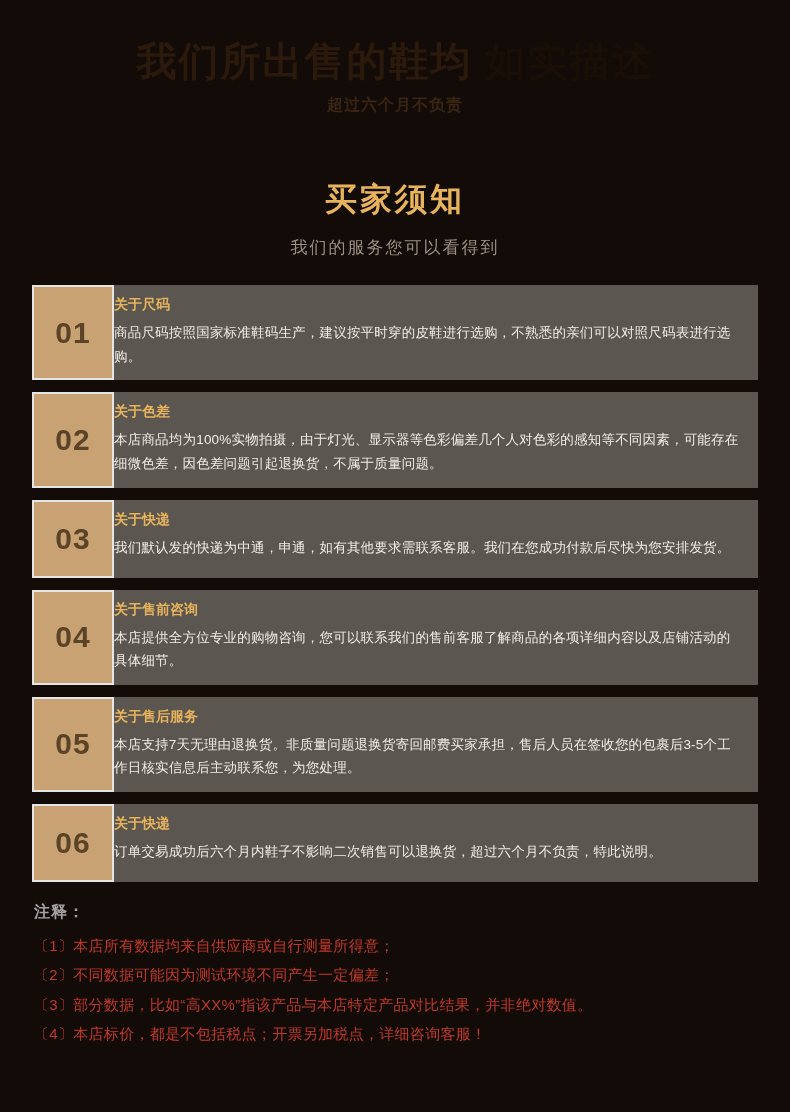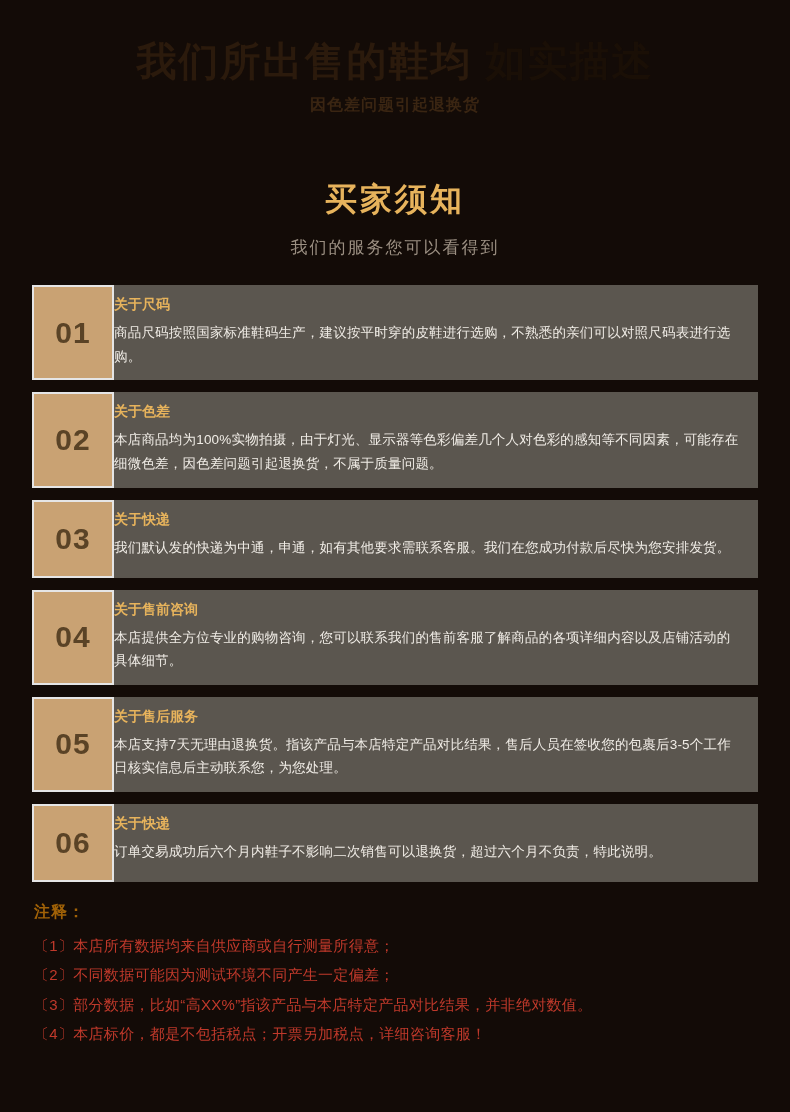--- a/index.html
+++ b/index.html
@@ -120,42 +120,42 @@
   }
 
   
   .notes {
     margin: 20px 34px 0 34px;
     color: #c0392b;
   }
   .notes-title {
     font-size: 16px;
     font-weight: bold;
-    color: #a16207;
+    color: #a3a3a3;
     margin-bottom: 8px;
     letter-spacing: 1px;
   }
   .note-line {
     font-size: 15px;
     line-height: 1.95;
     color: #c0392b;
     letter-spacing: 0.3px;
   }
 </style>
 </head>
 <body>
 
 <div class="page">
 
   <div class="banner">
     <div class="banner-title">
       <span>我们所出售的鞋均</span>
       <span class="em">如实描述</span>
     </div>
-    <div class="banner-sub">因色差问题引起退换货</div>
+    <div class="banner-sub">超过六个月不负责</div>
   </div>
 
   <div class="head-block">
     <div class="head-title">买家须知</div>
     <div class="head-sub">我们的服务您可以看得到</div>
   </div>
 
   <div class="items">
 
     <div class="item">
@@ -187,21 +187,21 @@
       <div class="item-body">
         <div class="item-title">关于售前咨询</div>
         <div class="item-text">本店提供全方位专业的购物咨询，您可以联系我们的售前客服了解商品的各项详细内容以及店铺活动的具体细节。</div>
       </div>
     </div>
 
     <div class="item">
       <div class="num-box">05</div>
       <div class="item-body">
         <div class="item-title">关于售后服务</div>
-        <div class="item-text">本店支持7天无理由退换货。指该产品与本店特定产品对比结果，售后人员在签收您的包裹后3-5个工作日核实信息后主动联系您，为您处理。</div>
+        <div class="item-text">本店支持7天无理由退换货。非质量问题退换货寄回邮费买家承担，售后人员在签收您的包裹后3-5个工作日核实信息后主动联系您，为您处理。</div>
       </div>
     </div>
 
     <div class="item">
       <div class="num-box">06</div>
       <div class="item-body">
         <div class="item-title">关于快递</div>
         <div class="item-text">订单交易成功后六个月内鞋子不影响二次销售可以退换货，超过六个月不负责，特此说明。</div>
       </div>
     </div>

